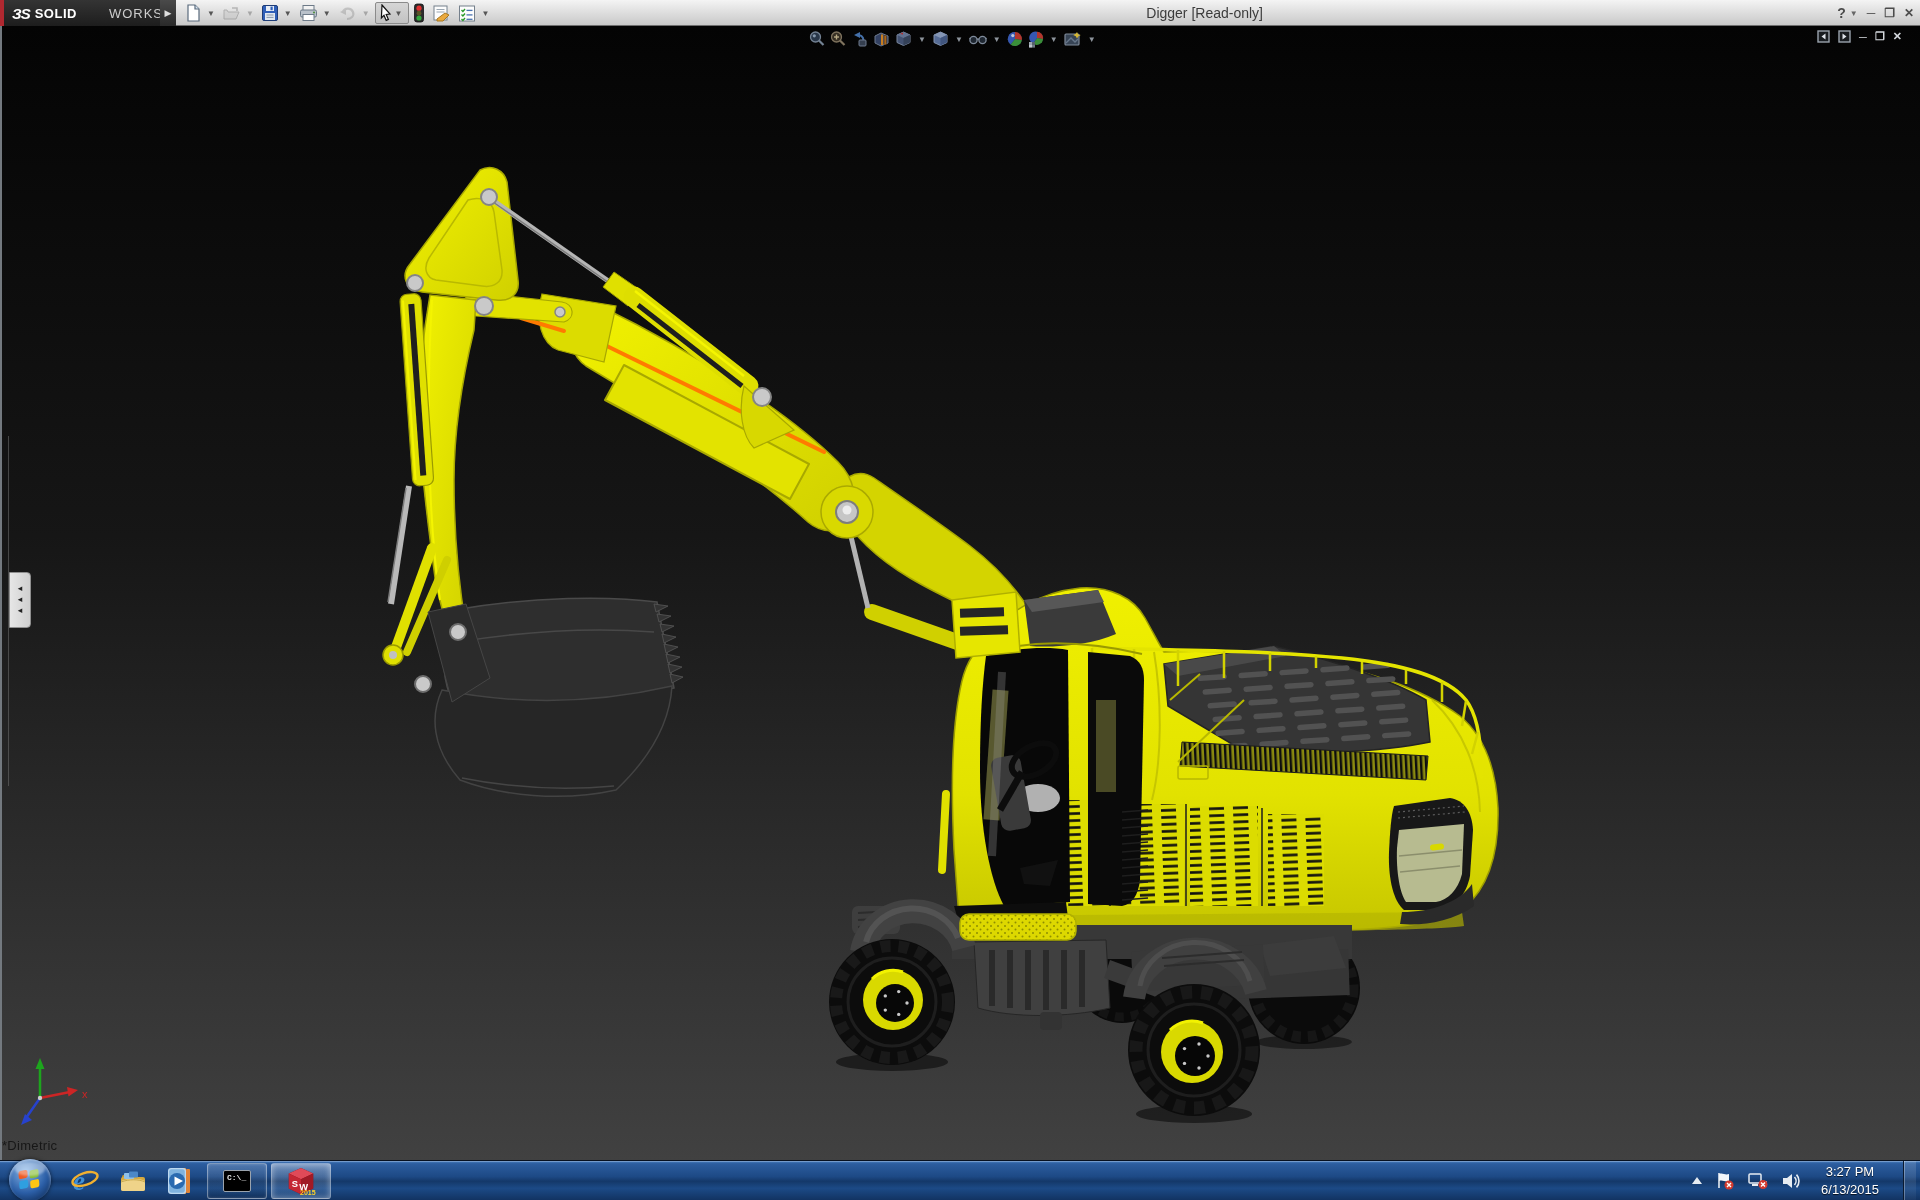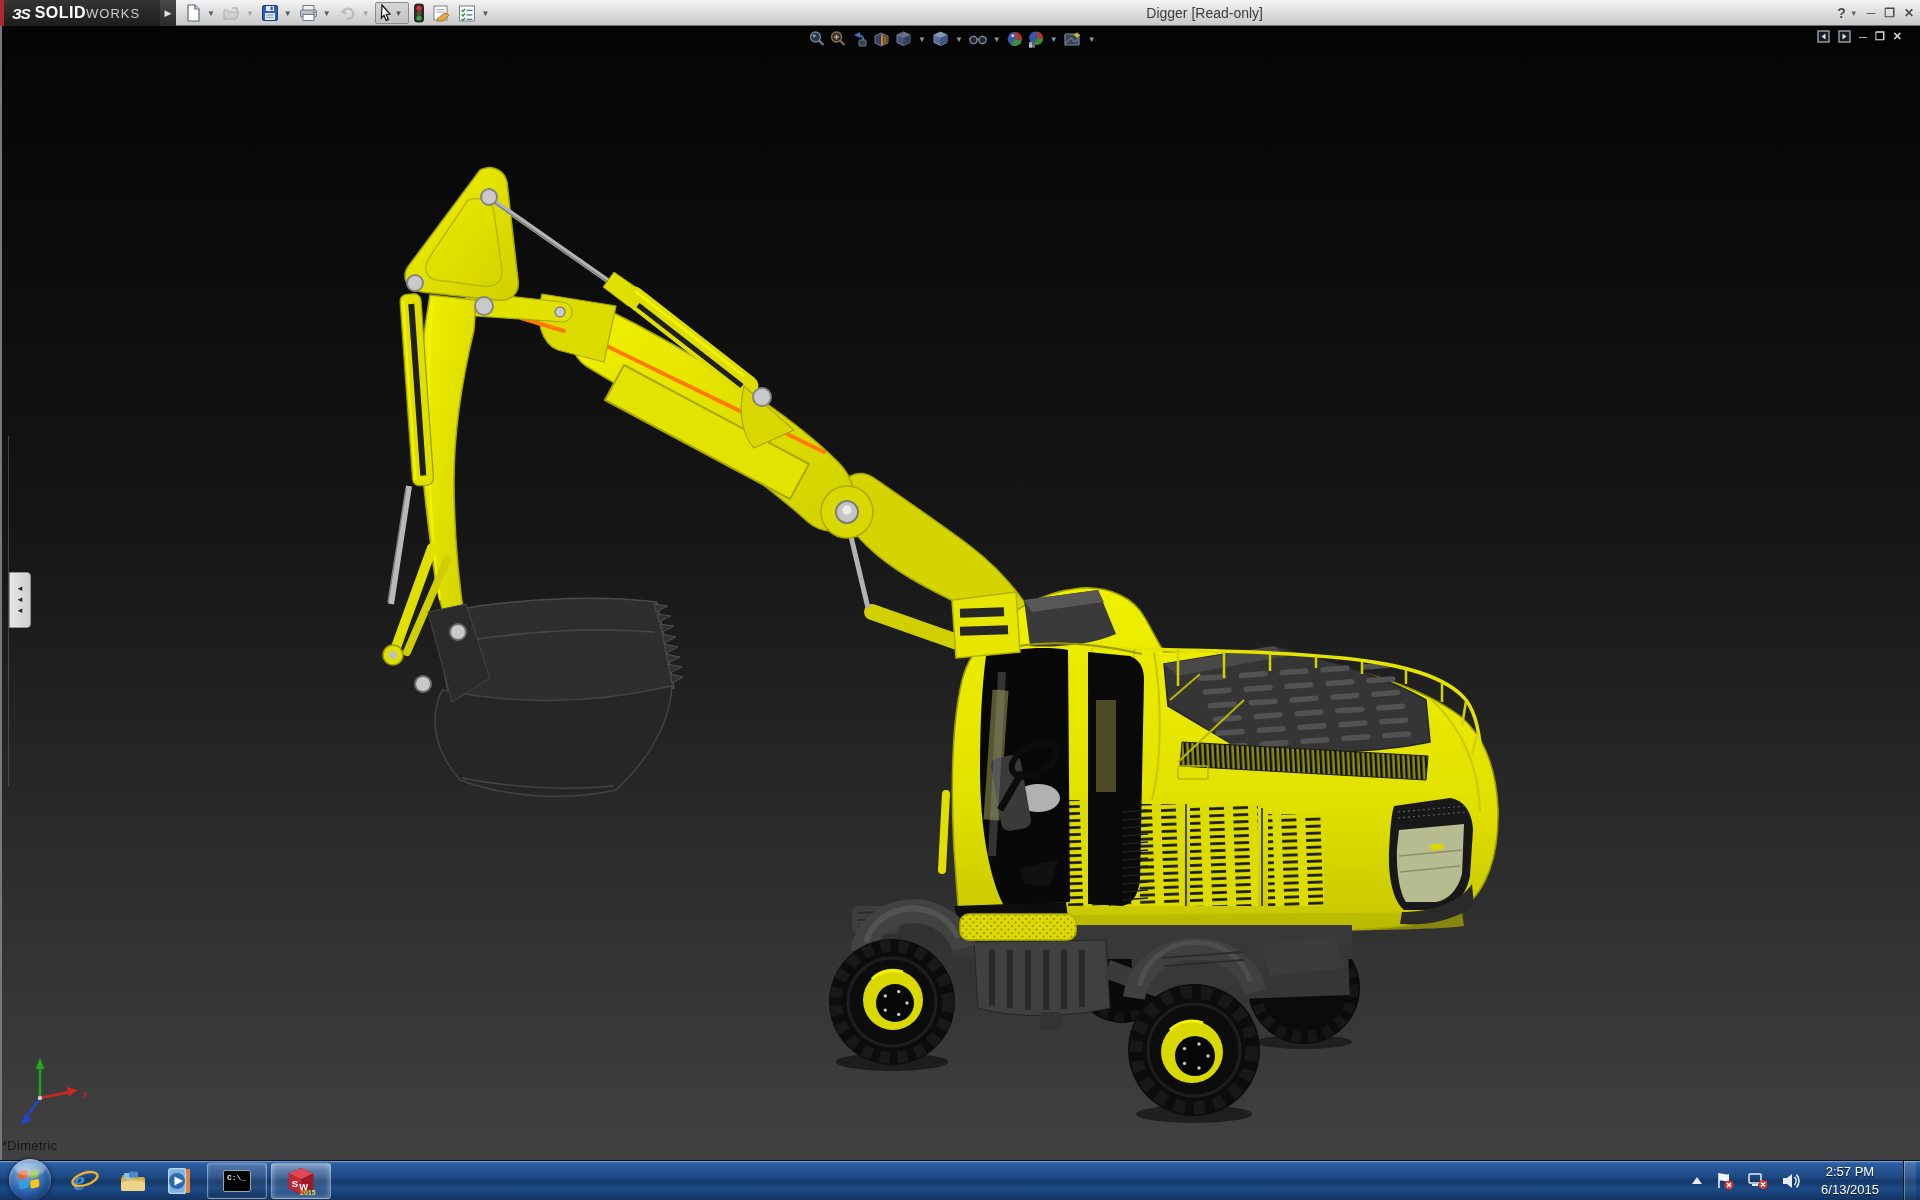--- a/index.html
+++ b/index.html
@@ -6,22 +6,22 @@
   *{box-sizing:border-box;}
   .screen{position:relative;width:1920px;height:1200px;overflow:hidden;font-family:"Liberation Sans",sans-serif;background:#5eead4;}
 
   
   .titlebar{position:absolute;left:0;top:0;width:1920px;height:26px;
     background:linear-gradient(#f4f4f4,#dcdcdc 55%,#c9c9c9);border-bottom:1px solid #6e6e6e;}
   .logo-block{position:absolute;left:0;top:0;height:26px;width:160px;
     background:linear-gradient(#343434,#1d1d1d);display:flex;align-items:center;padding-left:12px;color:#fff;}
   .logo-red{position:absolute;left:0;top:0;width:4px;height:26px;background:#b02830;}
   .logo-mark{font-style:italic;font-weight:bold;font-size:15px;margin-right:5px;letter-spacing:-1px;}
-  .logo-bold{font-weight:bold;font-size:16px;letter-spacing:.5px;color:#fff;}
-  .logo-light{font-weight:normal;font-size:13px;letter-spacing:1px;color:#cdcdcd;}
+  .logo-bold{font-weight:bold;font-size:13px;letter-spacing:.5px;color:#fff;}
+  .logo-light{font-weight:normal;font-size:13px;letter-spacing:1px;color:#cdcdcd;margin-left:32px;}
   .logo-flyout{position:absolute;left:160px;top:0;height:26px;width:16px;background:linear-gradient(#4a4a4a,#2a2a2a);
     color:#e0e0e0;font-size:9px;display:flex;align-items:center;justify-content:center;}
   .main-toolbar{position:absolute;left:182px;top:0;height:26px;display:flex;align-items:center;gap:2px;}
   .tb-item{display:flex;align-items:center;justify-content:center;height:24px;padding:0 2px;}
   .tb-dd{font-size:8px;color:#555;margin:0 3px 0 1px;}
   .tb-grayed{opacity:.4;filter:grayscale(1);}
   .tb-pressed{background:linear-gradient(#d6d6d6,#c2c2c2);border:1px solid #8b8b8b;border-radius:2px;height:22px;}
   .doc-title{position:absolute;left:1023px;top:0;width:240px;line-height:26px;text-align:right;
     font-size:14px;color:#3c3c3c;}
   .win-controls{position:absolute;right:6px;top:0;height:26px;display:flex;align-items:center;gap:9px;color:#4c4c4c;}
@@ -715,19 +715,19 @@
         </svg>
       </span>
       <span class="tray-glyph">
         <svg width="20" height="18" viewBox="0 0 20 18">
           <path d="M2 6 L6 6 L11 2 L11 16 L6 12 L2 12 Z" fill="#e6ecf2"></path>
           <path d="M13.5 5 A6 6 0 0 1 13.5 13" fill="none" stroke="#e6ecf2" stroke-width="1.6"></path>
           <path d="M15.5 2.6 A9.5 9.5 0 0 1 15.5 15.4" fill="none" stroke="#e6ecf2" stroke-width="1.6"></path>
         </svg>
       </span>
       <div class="clock">
-        <div>2:57 PM</div>
+        <div>3:27 PM</div>
         <div>6/13/2015</div>
       </div>
       <div class="show-desktop"></div>
     </div>
   </div>
 </div>
 
 </body></html>

